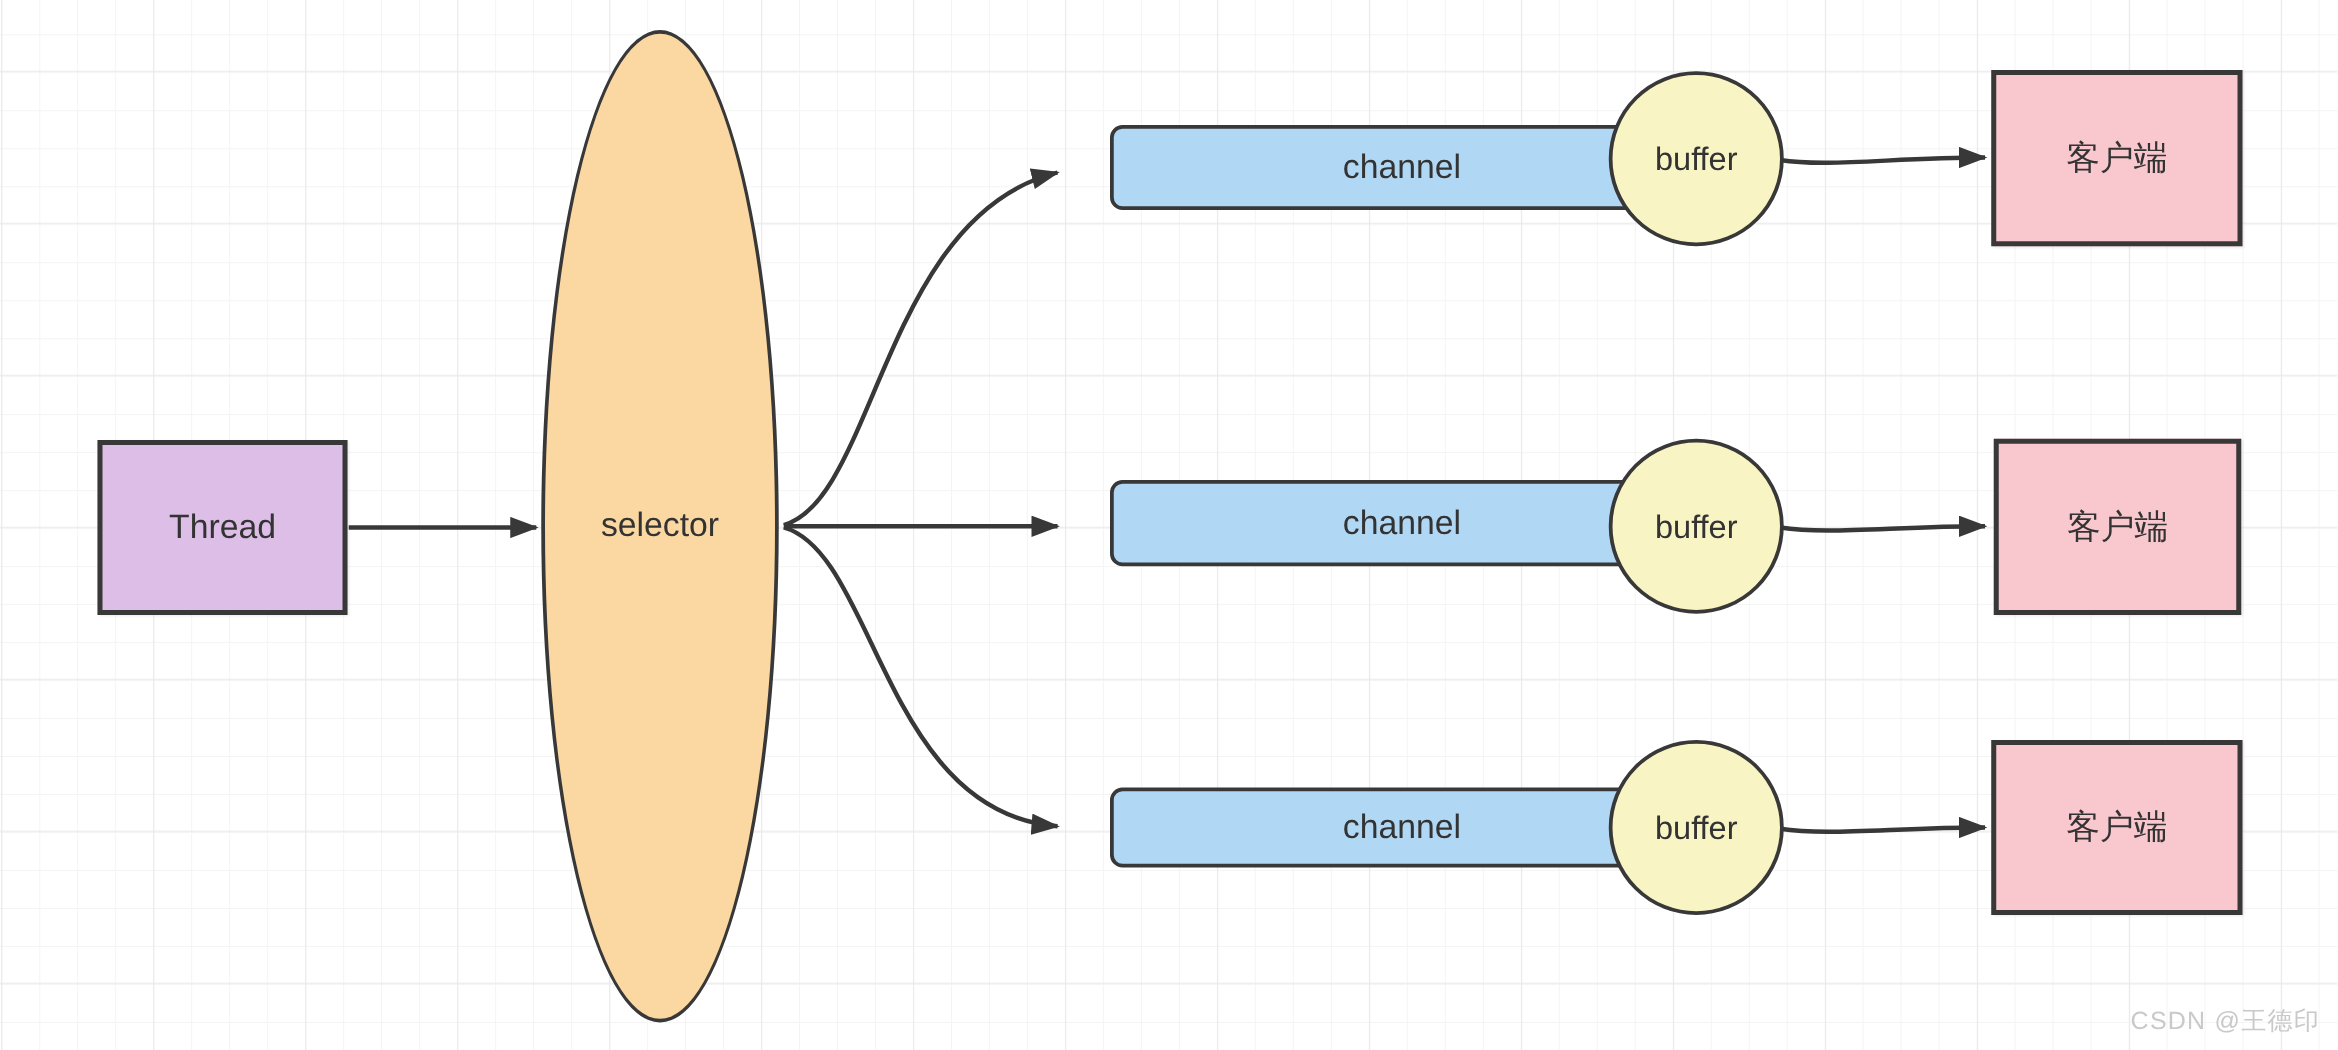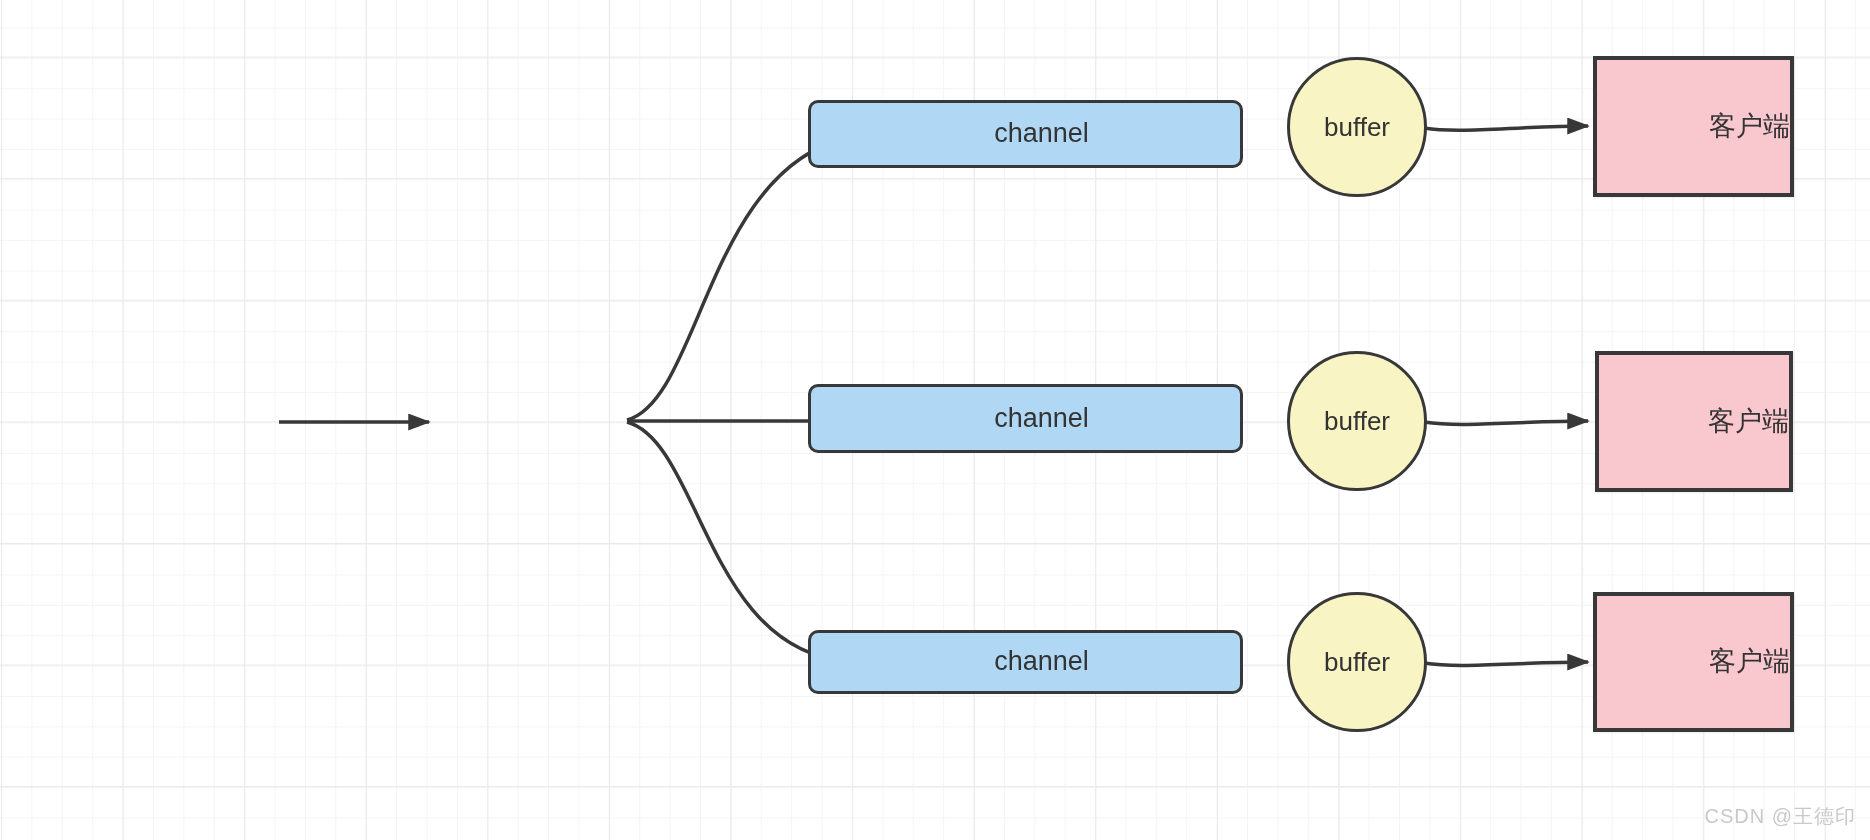--- a/index.html
+++ b/index.html
@@ -20,24 +20,24 @@
       linear-gradient(var(--grid-minor) 1px, transparent 1px),
       linear-gradient(90deg, var(--grid-minor) 1px, transparent 1px);
     background-size:121.6px 121.6px,121.6px 121.6px,30.4px 30.4px,30.4px 30.4px;
     background-position:0px -65px,1px 0px,0px -3px,1px 0px;
   }
   .node{
     position:absolute;display:flex;align-items:center;justify-content:center;
     color:var(--label-text);font-size:27px;line-height:1.1;
     border:3.5px solid var(--stroke);
   }
-  .rect{box-shadow:1px 1px 2px rgba(0,0,0,0.08);justify-content:flex-end;}
+  .rect{box-shadow:1px 1px 2px rgba(0,0,0,0.08);}
   .thread{left:78px;top:352px;width:200px;height:140px;background:var(--thread-fill);border-width:4px;}
   .selector{left:433px;top:24px;width:190px;height:794px;border-radius:50%;background:var(--selector-fill);}
-  .channel{left:808px;width:435px;background:var(--channel-fill);border-radius:10px;padding-left:32px;}
+  .channel{left:888px;width:435px;background:var(--channel-fill);border-radius:10px;padding-left:32px;}
   .channel.r1{top:100px;height:68px;}
   .channel.r2{top:384px;height:69px;}
   .channel.r3{top:630px;height:64px;}
   .buffer{left:1287px;width:140px;height:140px;border-radius:50%;background:var(--buffer-fill);font-size:26px;}
   .buffer.r1{top:57px;}
   .buffer.r2{top:351px;}
   .buffer.r3{top:592px;}
   .client{left:1593px;width:201px;height:141px;background:var(--client-fill);border-width:4px;}
   .client.r1{top:56px;}
   .client.r2{top:351px;left:1595px;width:198px;}
@@ -63,21 +63,27 @@
     </defs>
     <path class="link" d="M 279 422 L 429 422" marker-end="url(#ah)"></path>
     <path class="link" d="M 627 420 C 700 400, 707 172, 846 138" marker-end="url(#ah)"></path>
     <path class="link" d="M 627 421 L 846 421" marker-end="url(#ah)"></path>
     <path class="link" d="M 627 422 C 700 442, 707 650, 846 661" marker-end="url(#ah)"></path>
     <path class="link" d="M 1424 128 C 1462 134, 1515 126, 1588 126" marker-end="url(#ah)"></path>
     <path class="link" d="M 1424 422 C 1462 428, 1515 421, 1588 421" marker-end="url(#ah)"></path>
     <path class="link" d="M 1424 663 C 1462 669, 1515 662, 1588 662" marker-end="url(#ah)"></path>
   </svg>
 
+  <div class="node rect thread">
+    <span>Thread</span>
+  </div>
 
+  <div class="node selector">
+    <span>selector</span>
+  </div>
 
   <div class="node channel r1">
     <span>channel</span>
   </div>
   <div class="node buffer r1">
     <span>buffer</span>
   </div>
   <div class="node rect client r1">
     <span>客户端</span>
   </div>

